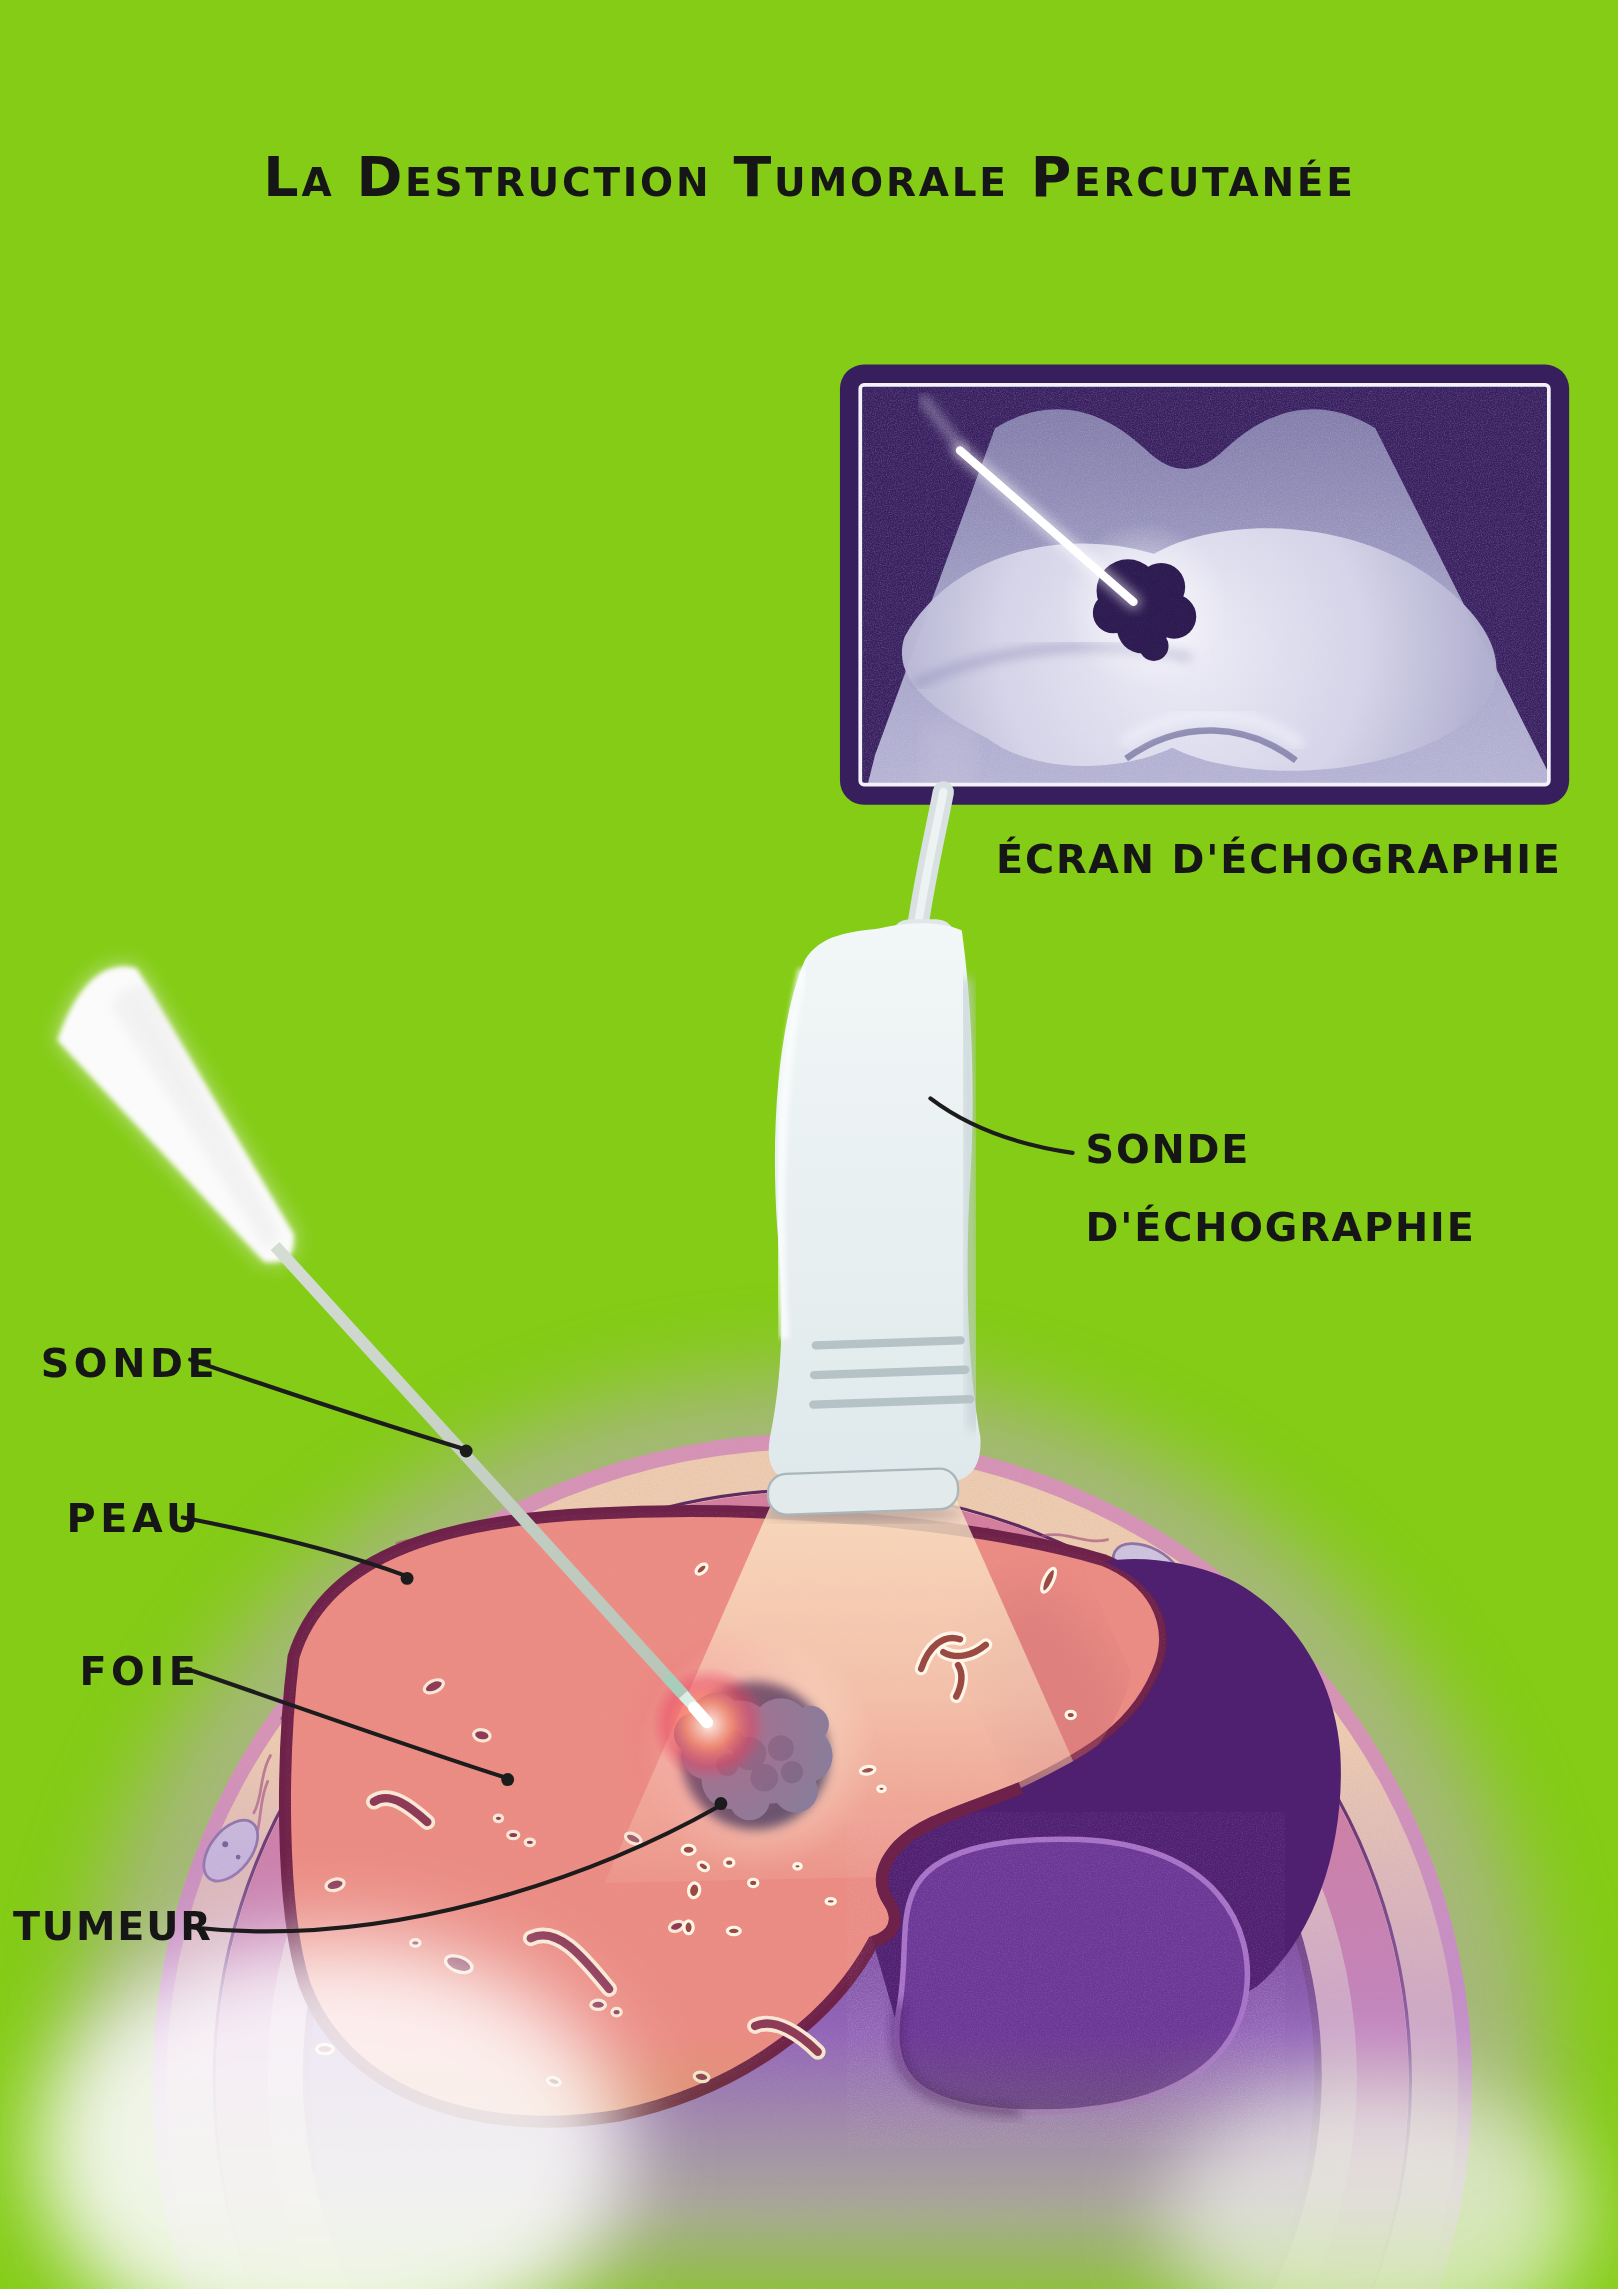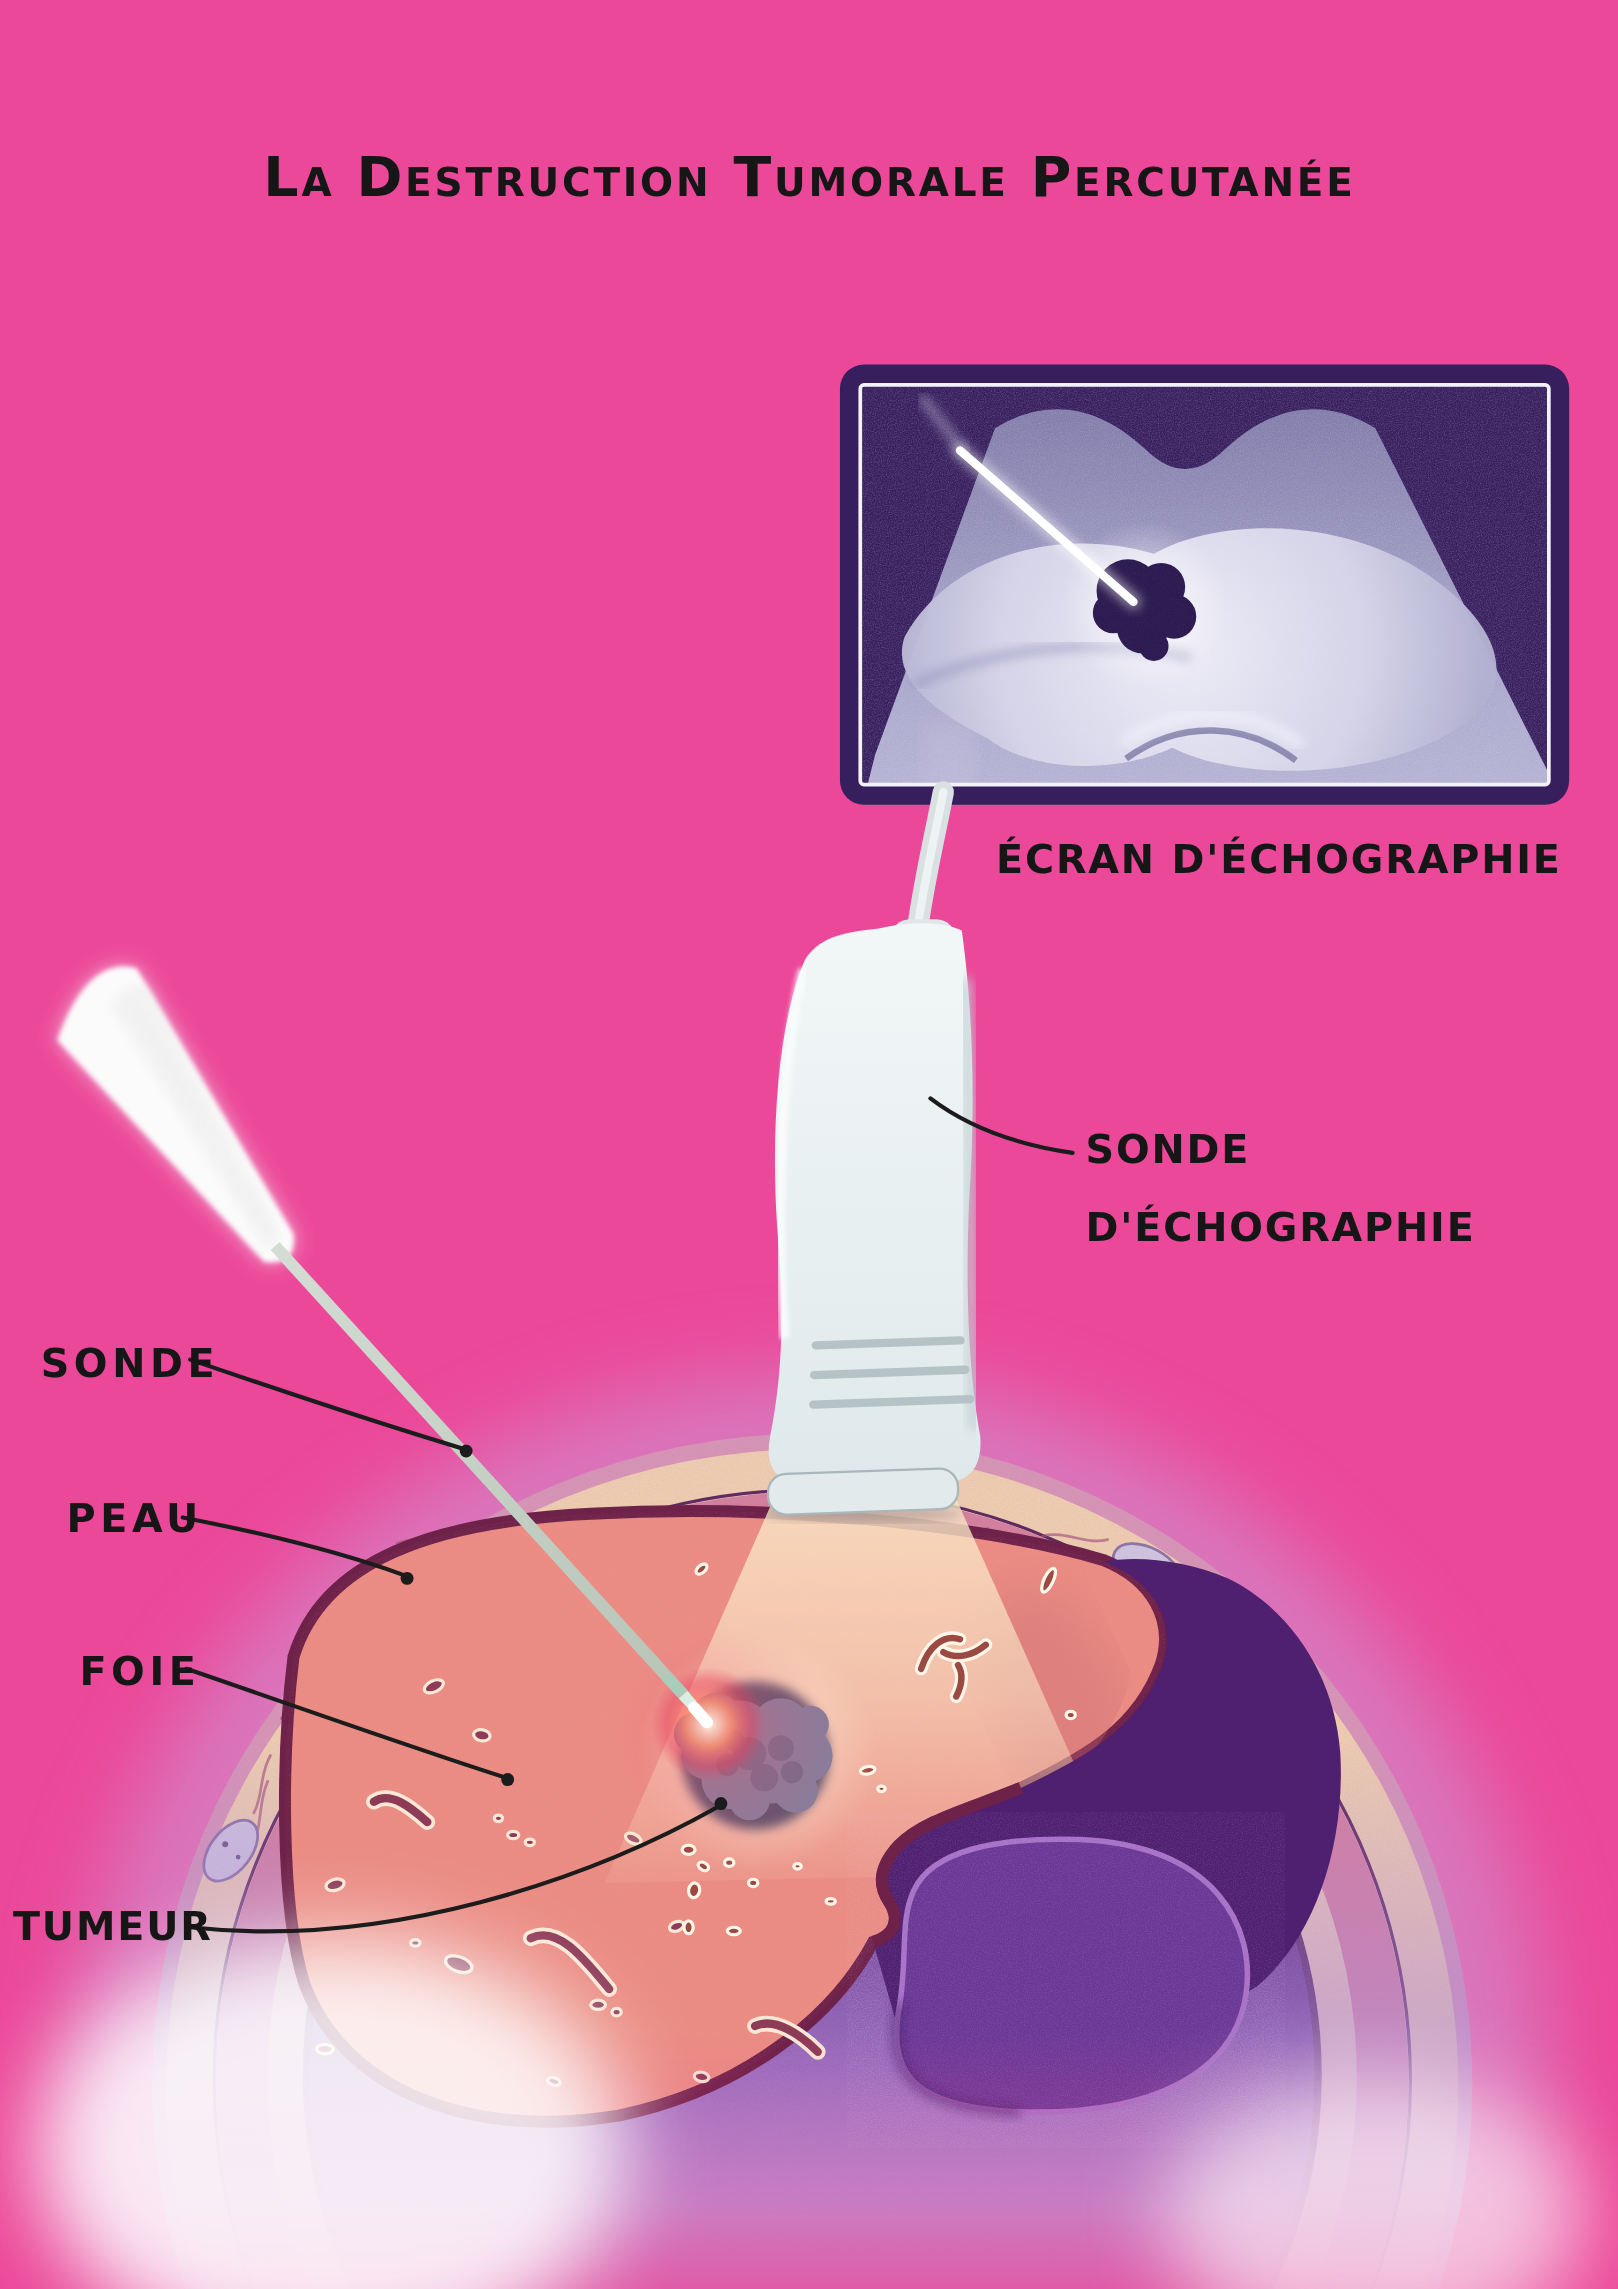--- a/index.html
+++ b/index.html
@@ -1,16 +1,16 @@
 <!DOCTYPE html>
 <html style="font-size:14.8px"><head>
 <meta charset="utf-8">
 <style>
   html,body{margin:0;padding:0;background:#ffffff;}
-  .page{position:relative;width:1619px;height:2290px;background:#ec4899;overflow:hidden;
+  .page{position:relative;width:1619px;height:2290px;background:#84cc16;overflow:hidden;
         font-family:"DejaVu Sans","Liberation Sans",sans-serif;}
   svg{display:block}
   text{fill:#161616;}
   .title-text{font-size:60px;font-weight:bold;font-variant:small-caps;letter-spacing:3px;}
   .cap-label{font-size:43px;font-weight:bold;letter-spacing:5px;}
   .cap-label-tight{font-size:43px;font-weight:bold;letter-spacing:2px;}
 </style>
 </head>
 <body>
 

